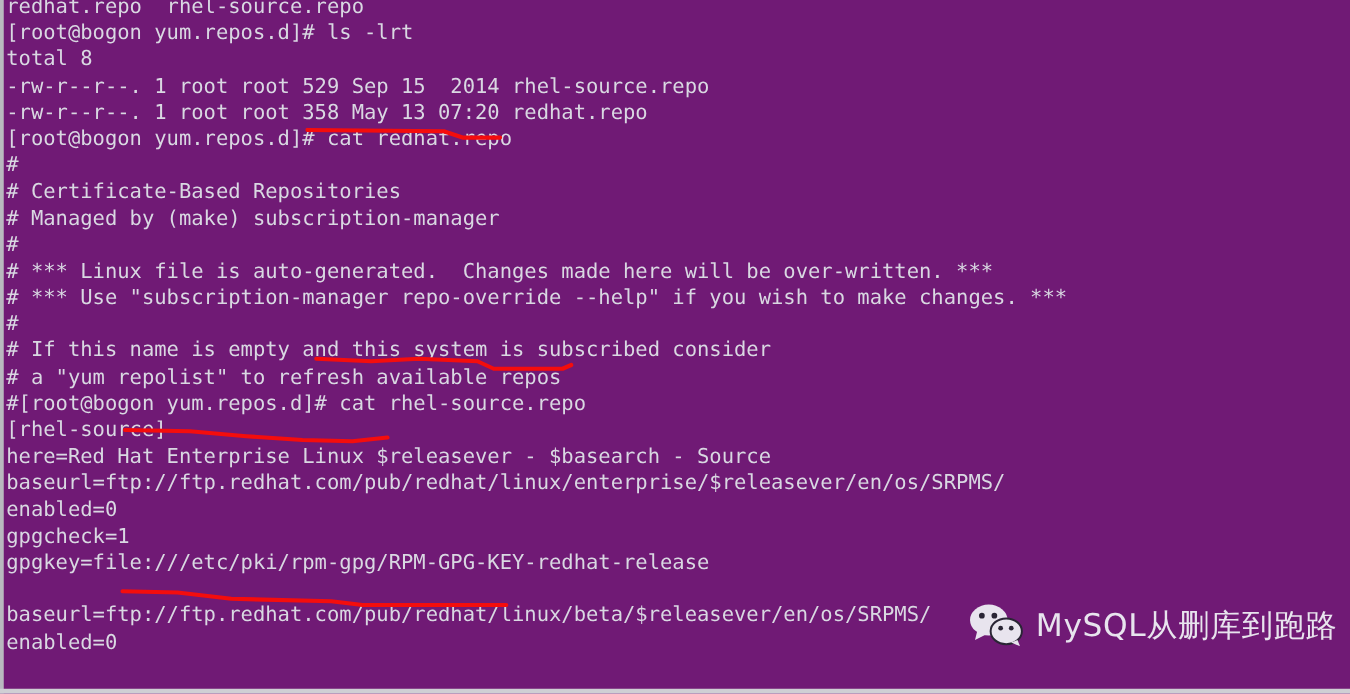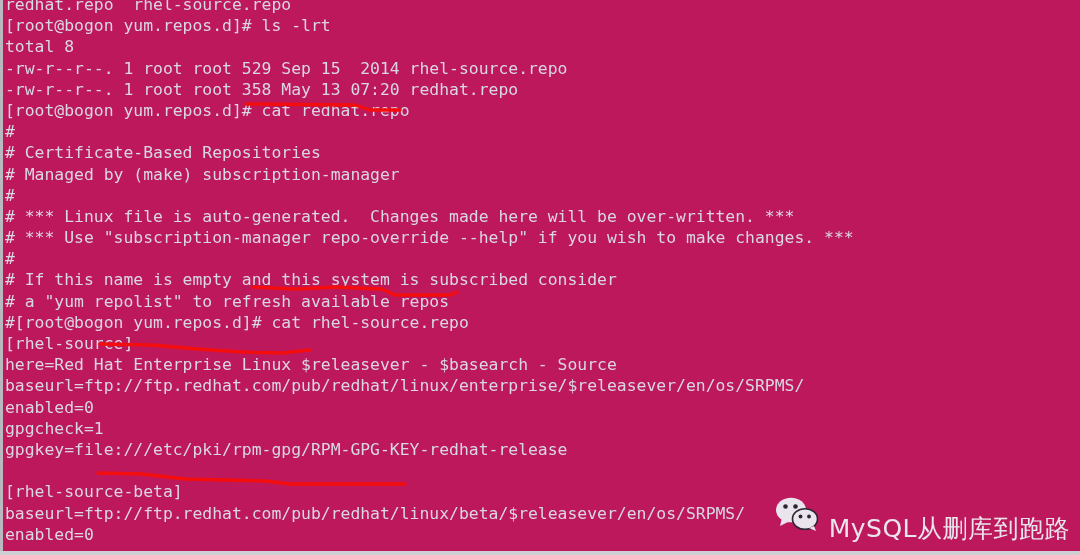--- a/index.html
+++ b/index.html
@@ -4,21 +4,21 @@
 <style>
   html, body {
     margin: 0;
     padding: 0;
     background: #ffffff;
   }
   #screen {
     position: relative;
     width: 1080px;
     height: 555px;
-    background: #be185d;
+    background: #701a75;
     overflow: hidden;
     font-family: "DejaVu Sans Mono", "Liberation Mono", monospace;
   }
   
   #left-edge {
     position: absolute;
     left: 0; top: 0;
     width: 3px; height: 555px;
     background: #b9b9bf;
     z-index: 5;
@@ -61,21 +61,20 @@
     gap: 9px;
     z-index: 6;
     opacity: 0.97;
   }
   #watermark .wm-text {
     color: #ecebf2;
     font-family: "DejaVu Sans", "Liberation Sans", sans-serif;
     font-size: 25px;
     letter-spacing: 0.5px;
     white-space: nowrap;
-    margin-top: 29px;
   }
   .wechat {
     position: relative;
     width: 46px;
     height: 34px;
     flex: 0 0 auto;
   }
 </style>
 </head>
 <body>
@@ -102,21 +101,20 @@
     <div class="line"># If this name is empty and this system is subscribed consider</div>
     <div class="line"># a "yum repolist" to refresh available repos</div>
     <div class="line">#[root@bogon yum.repos.d]# cat rhel-source.repo</div>
     <div class="line">[rhel-source]</div>
     <div class="line">here=Red Hat Enterprise Linux $releasever - $basearch - Source</div>
     <div class="line">baseurl=ftp://ftp.redhat.com/pub/redhat/linux/enterprise/$releasever/en/os/SRPMS/</div>
     <div class="line">enabled=0</div>
     <div class="line">gpgcheck=1</div>
     <div class="line">gpgkey=file:///etc/pki/rpm-gpg/RPM-GPG-KEY-redhat-release</div>
     <div class="line blank"></div>
-    <div class="line">[rhel-source-beta]</div>
     <div class="line">baseurl=ftp://ftp.redhat.com/pub/redhat/linux/beta/$releasever/en/os/SRPMS/</div>
     <div class="line">enabled=0</div>
 
   </div>
 
   <svg class="annot" style="left:235px; top:96px;" width="180" height="24" viewBox="0 0 180 24">
     <path d="M11,8 L120,9 L135,14 L165,14" stroke="#f40d0d" stroke-width="3.4" fill="none" stroke-linecap="round" stroke-linejoin="round"></path>
   </svg>
 
   <svg class="annot" style="left:245px; top:277px;" width="225" height="26" viewBox="0 0 225 26">

